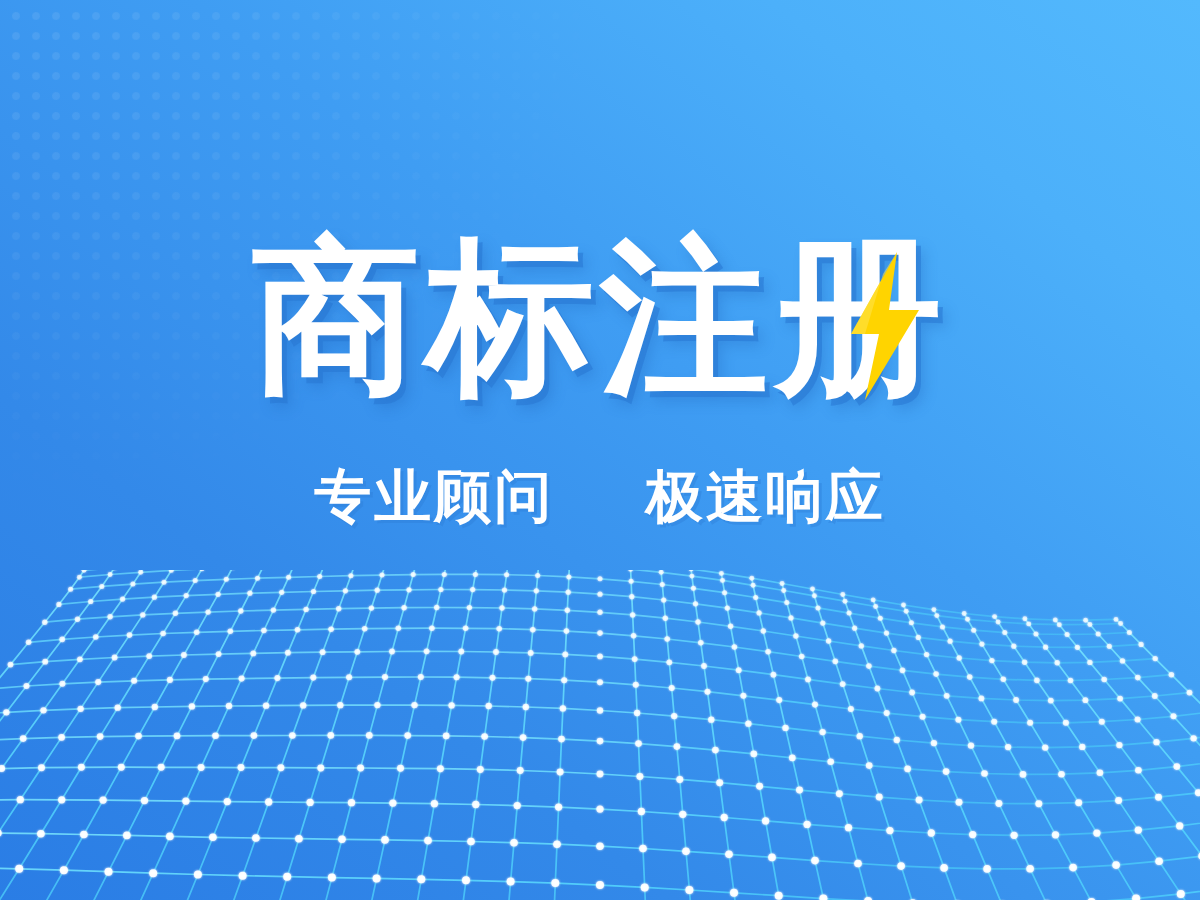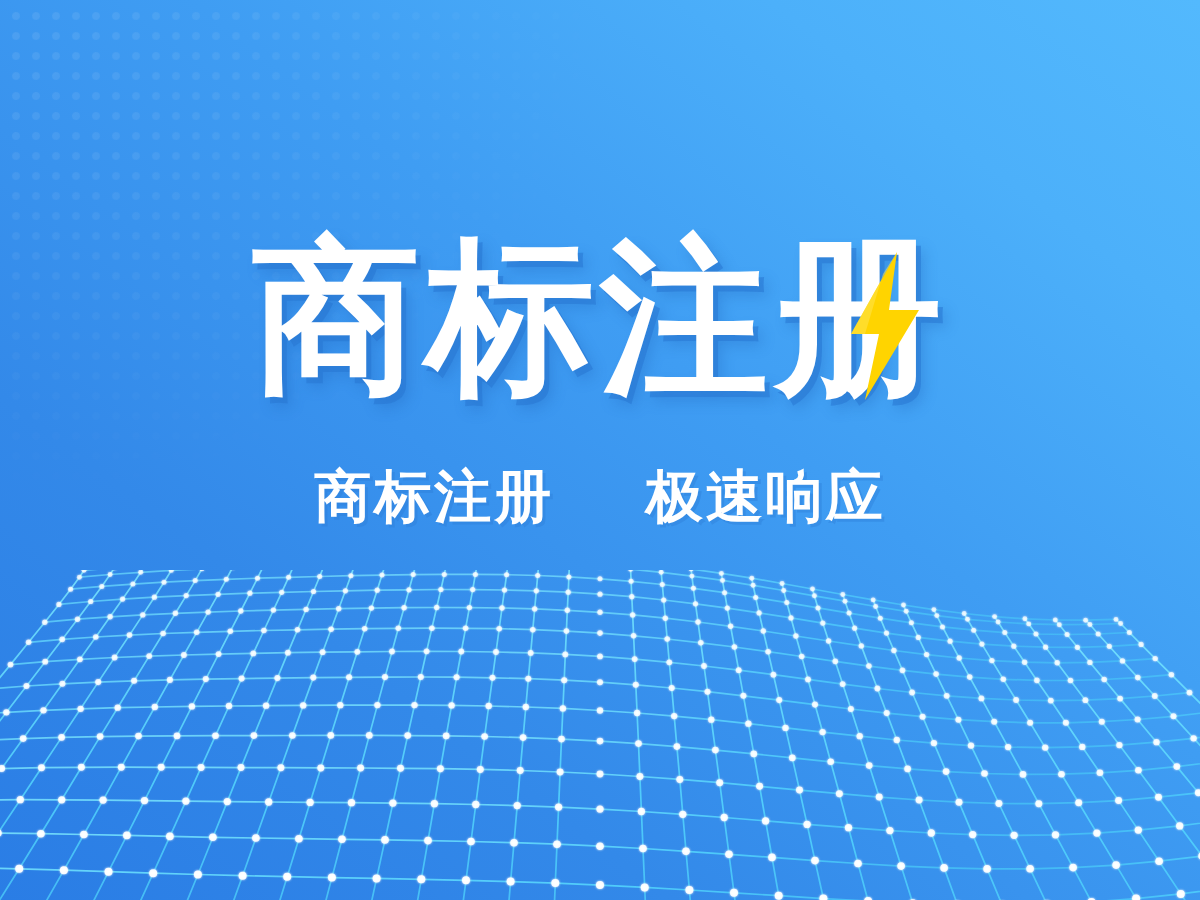--- a/index.html
+++ b/index.html
@@ -704,16 +704,16 @@
   <div id="text-block">
 
     <div id="headline-row">
       <div id="headline">商标注册</div>
       <svg id="bolt" viewBox="0 0 78 148">
         <polygon points="52,0 6,82 34,82 20,148 74,58 44,58" fill="#ffd400"></polygon>
         <polygon points="52,0 6,82 20,82 38,22" fill="#ffe44d" opacity="0.55"></polygon>
       </svg>
     </div>
 
-    <div id="subtitle">商标注册    极速响应</div>
+    <div id="subtitle">专业顾问    极速响应</div>
 
   </div>
 </div>
 
 </body></html>

